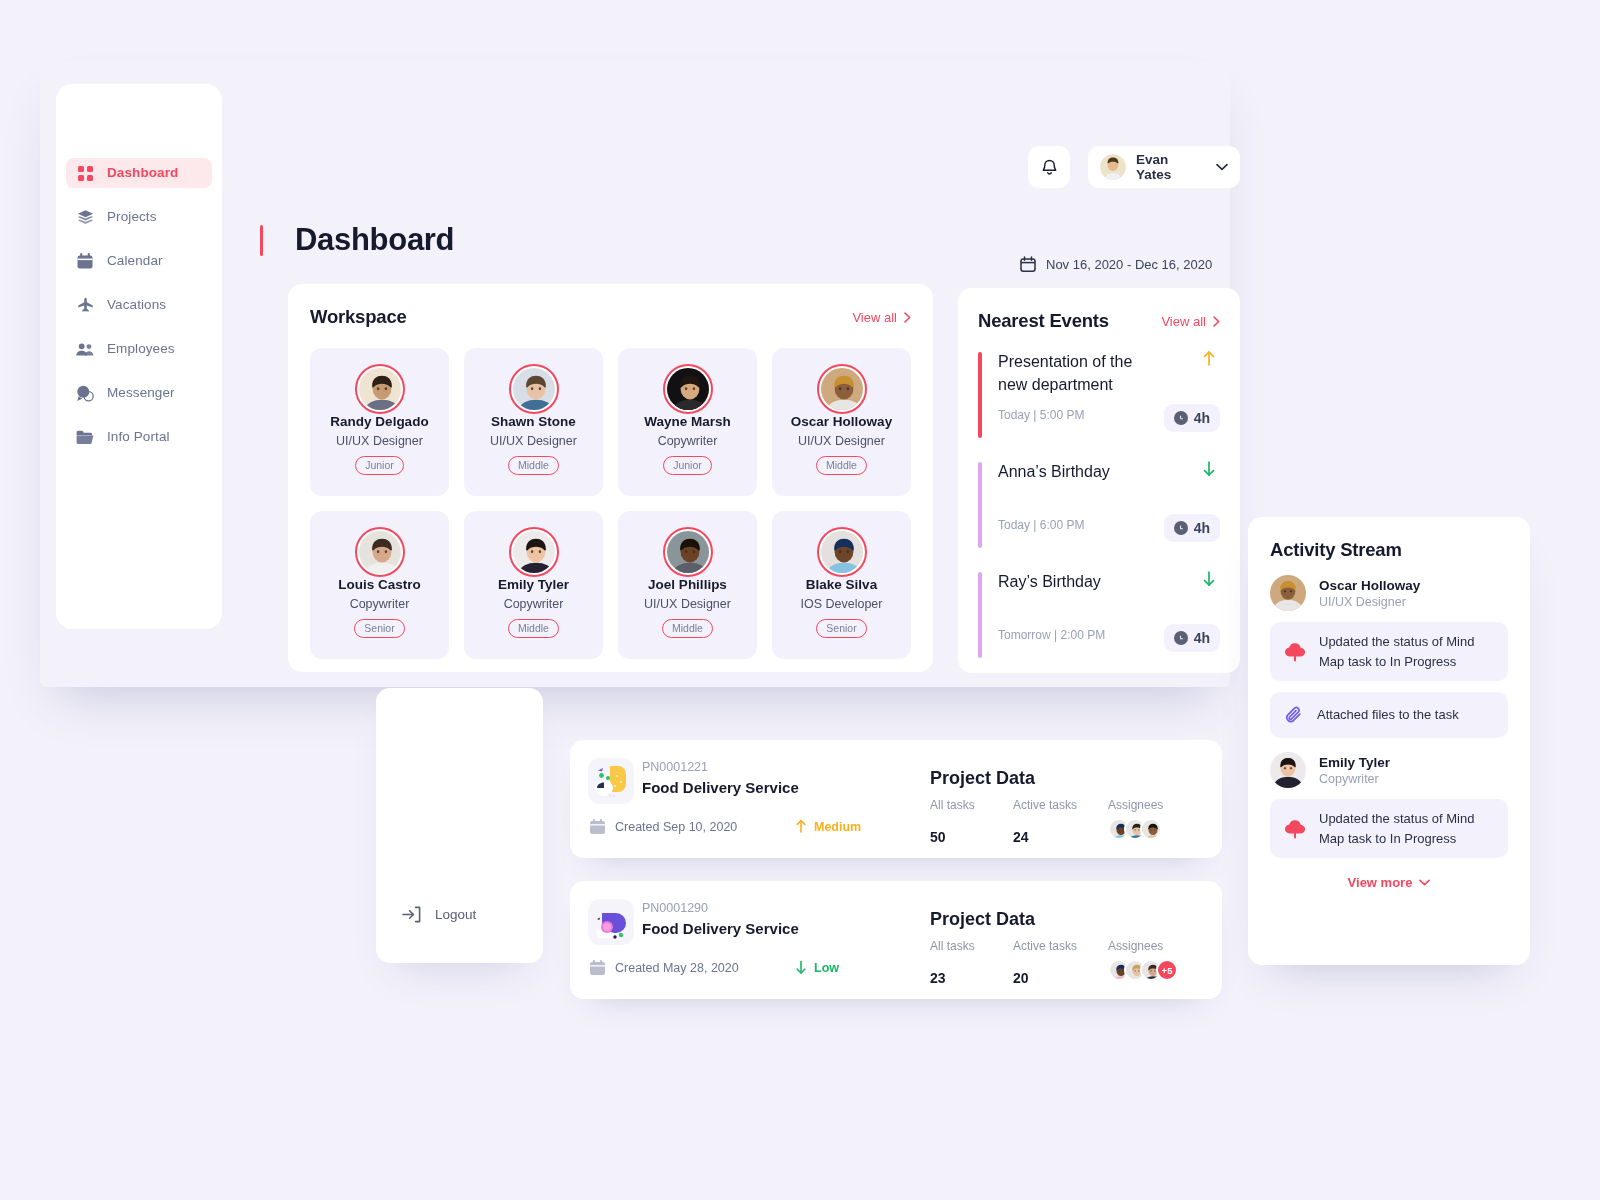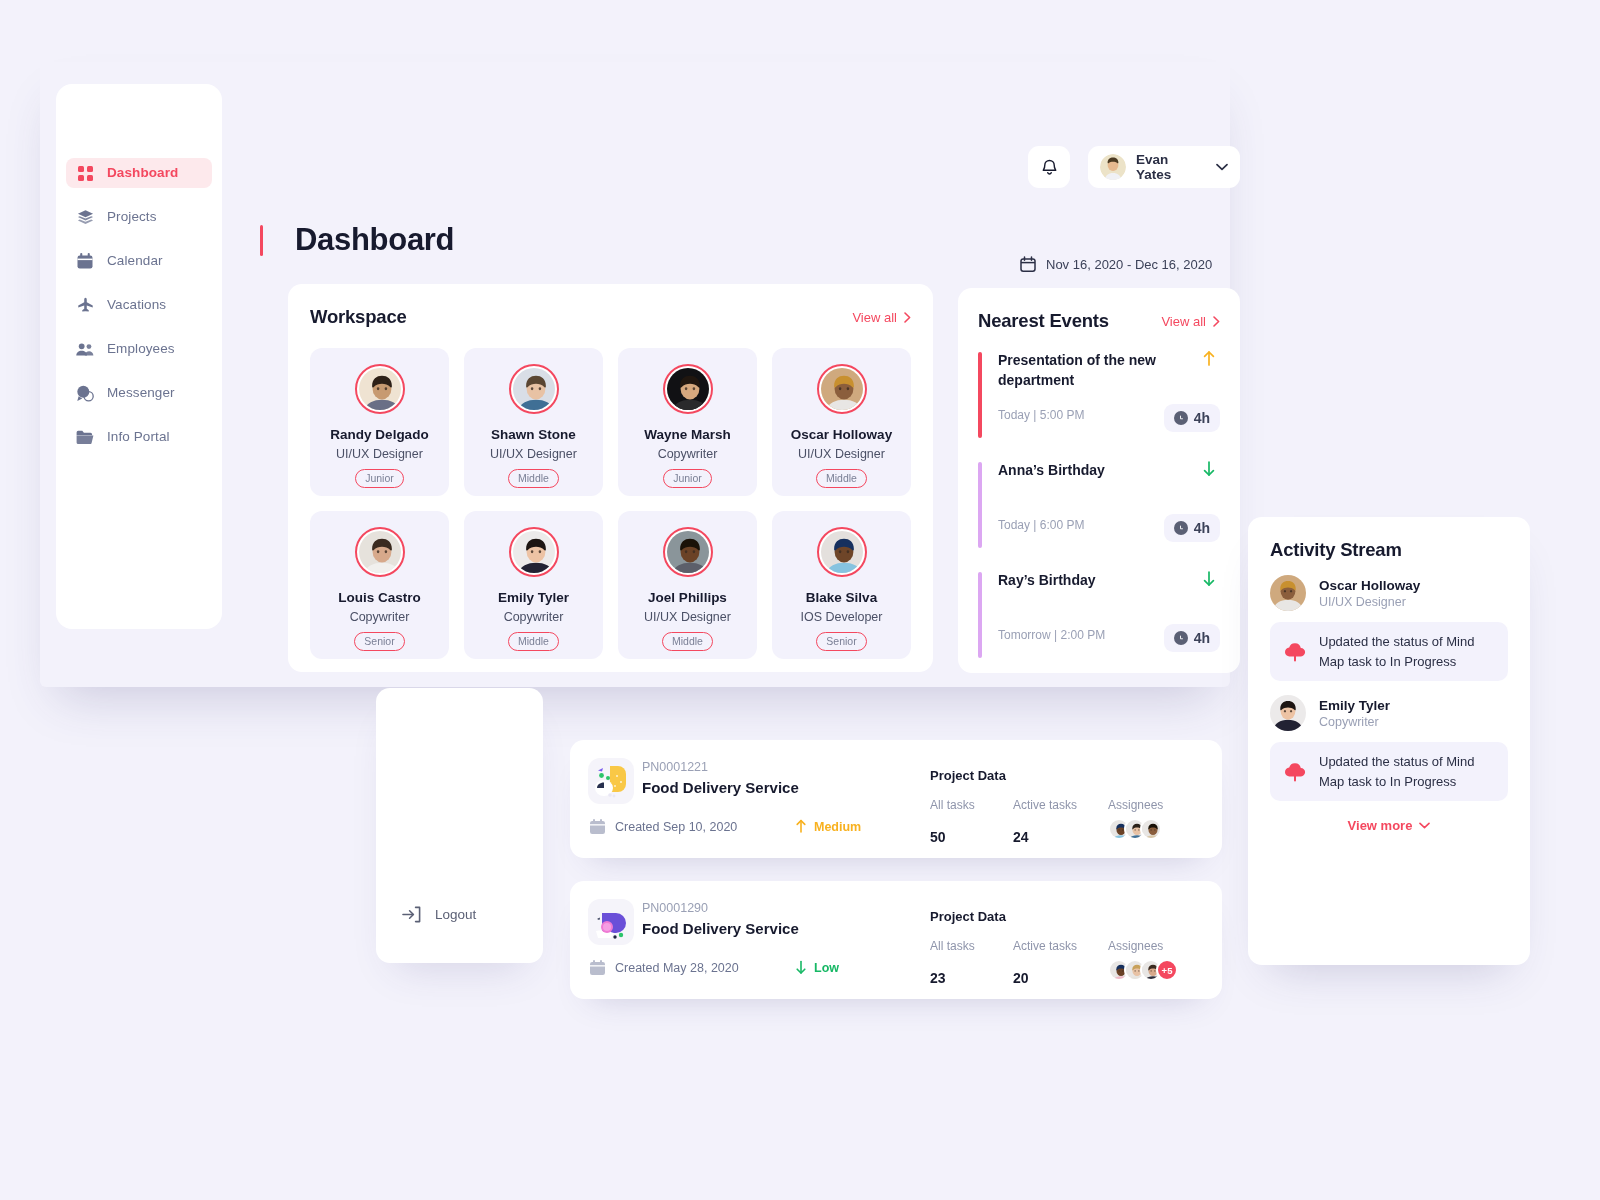--- a/index.html
+++ b/index.html
@@ -101,37 +101,37 @@
     height: 148px; display: flex; flex-direction: column; align-items: center;
     padding-top: 16px;
   }
   .ring {
     width: 50px; height: 50px; border-radius: 50%;
     border: 2px solid #f4485f; padding: 2px;
     display:flex; align-items:center; justify-content:center;
     background:#fff;
   }
   .ring .pic { width: 100%; height: 100%; border-radius: 50%; background-size: cover; background-position: center top; }
-  .person .pname { margin-top: 13px; font-size: 13.5px; font-weight: 700; color:#171a2e; }
+  .person .pname { font-size: 13.5px; font-weight: 700; color:#171a2e; }
   .person .prole { margin-top: 5px; font-size: 12.5px; color:#4b5066; }
   .badge {
     margin-top: 8px; border: 1px solid #f4485f; color:#7b8096;
     border-radius: 10px; font-size: 10.5px; padding: 2px 9px 3px 9px; background:#f3f2fc;
   }
 
   
   .events {
     position: absolute; left: 918px; top: 226px;
     width: 282px; height: 385px; padding: 22px 20px 0 20px;
   }
   .event {
     position: relative; padding-left: 20px; margin-top: 18px; height: 92px;
   }
   .event .bar { position:absolute; left:0; top:2px; width:4px; height:86px; border-radius:3px; }
-  .event .etitle { font-size: 14px; font-weight: 700; color:#171a2e; line-height:1.45; width: 165px; }
+  .event .etitle { font-size: 16px; font-weight: 400; color:#171a2e; line-height:1.45; width: 165px; }
   .event .etime { position:absolute; left:20px; bottom: 20px; font-size: 12px; color:#9aa0b5; }
   .event .arrow { position:absolute; right: 4px; top: 0px; font-size: 17px; line-height:1; }
   .clock-pill {
     position:absolute; right: 0; bottom: 10px;
     background:#f3f2fc; border-radius: 9px; height: 28px;
     display:flex; align-items:center; gap: 6px; padding: 0 10px;
     font-size: 14px; color:#3c4259; font-weight:600;
   }
   .clock-dot { width:14px; height:14px; border-radius:50%; background:#5b6075; display:flex;align-items:center;justify-content:center; }
 
@@ -167,21 +167,21 @@
     box-shadow: 0 18px 34px -22px rgba(60,55,120,.25);
     margin-top: 40px;
   }
   .project.p1 { top: 700px; }
   .project.p2 { top: 841px; }
   .proj-icon { position:absolute; left: 18px; top: 18px; width: 46px; height: 46px; }
   .proj-code { position:absolute; left: 72px; top: 20px; font-size: 12.5px; color:#9aa0b5; }
   .proj-name { position:absolute; left: 72px; top: 39px; font-size: 15px; font-weight: 700; color:#171a2e; }
   .proj-created { position:absolute; left: 20px; top: 79px; display:flex; align-items:center; gap:10px; font-size:12.5px; color:#6b7390; }
   .proj-prio { position:absolute; left: 225px; top: 79px; display:flex; align-items:center; gap:7px; font-size:12.5px; font-weight:600; }
-  .proj-data-title { position:absolute; left: 360px; top: 28px; font-size: 13px; font-weight:700; color:#171a2e; }
+  .proj-data-title { position:absolute; left: 360px; top: 28px; font-size: 18px; font-weight:700; color:#171a2e; }
   .stat { position:absolute; top: 58px; }
   .stat .sl { font-size: 12px; color:#8f95ab; }
   .stat .sv { margin-top: 17px; font-size: 14px; font-weight: 700; color:#171a2e; }
   .stat.s1 { left: 360px; }
   .stat.s2 { left: 443px; }
   .stat.s3 { left: 538px; }
   .assignees { position:absolute; left: 538px; top: 78px; display:flex; }
   .assignees .a { width: 22px; height: 22px; border-radius:50%; border:2px solid #fff; margin-left:-6px; background-size:cover; background-position: center; }
   .assignees .a:first-child { margin-left:0; }
   .plus {
@@ -779,20 +779,28 @@
         <div class="act-row">
           <span>
             <svg width="22" height="20" viewBox="0 0 22 20">
               <path d="M5.6 14.4a4.4 4.4 0 0 1-.4-8.8A6 6 0 0 1 16.8 6a4.2 4.2 0 0 1 .2 8.4z" fill="#f4485f"></path>
               <path d="M11 18.6V9.6" stroke="#f4485f" stroke-width="2" stroke-linecap="round"></path>
               <polyline points="7.6,12.6 11,9.2 14.4,12.6" fill="none" stroke="#f4485f" stroke-width="2" stroke-linecap="round" stroke-linejoin="round"></polyline>
             </svg>
           </span>
                     <span class="txt">Updated the status of Mind Map task to In Progress</span>
         </div>
+        <div class="act-row">
+          <span>
+            <svg width="20" height="20" viewBox="0 0 20 20" fill="none" stroke="#6f5bf0" stroke-width="1.7" stroke-linecap="round" stroke-linejoin="round">
+              <path d="M15.8 9.2 9.3 15.7a4 4 0 0 1-5.6-5.6l6.9-6.9a2.7 2.7 0 0 1 3.8 3.8l-6.9 6.9a1.3 1.3 0 0 1-1.9-1.9l6.4-6.4"></path>
+            </svg>
+          </span>
+                    <span class="txt">Attached files to the task</span>
+        </div>
         <div class="act-user">
       <span class="avatar" style="width:36px;height:36px;overflow:hidden;display:inline-block;">
             <svg width="36" height="36" viewBox="0 0 40 40">
     <rect width="40" height="40" fill="#eceaea"></rect>
     <path d="M3 40c1.6-8.6 8.4-12.4 17-12.4S35.4 31.4 37 40z" fill="#222233"></path>
     <ellipse cx="20" cy="18" rx="8.2" ry="9.4" fill="#edc3a4"></ellipse>
     <path d="M11.4 15.6c0-6 3.8-8.8 8.6-8.8s8.6 2.8 8.6 8.8c0 1.3-.5 1.9-1.2 1.1-2.2-2.2-4.8-2.9-7.4-2.9s-5.2.7-7.4 2.9c-.7.8-1.2.2-1.2-1.1z" fill="#1d1512"></path>
     <ellipse cx="16.6" cy="18" rx="1.1" ry="1.3" fill="#3a2a20" opacity=".8"></ellipse>
     <ellipse cx="23.4" cy="18" rx="1.1" ry="1.3" fill="#3a2a20" opacity=".8"></ellipse>
   </svg>

